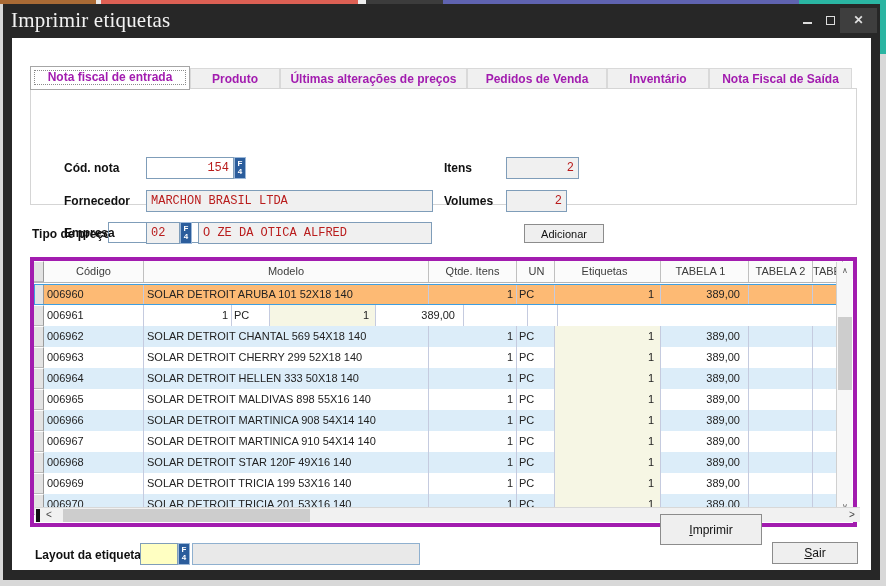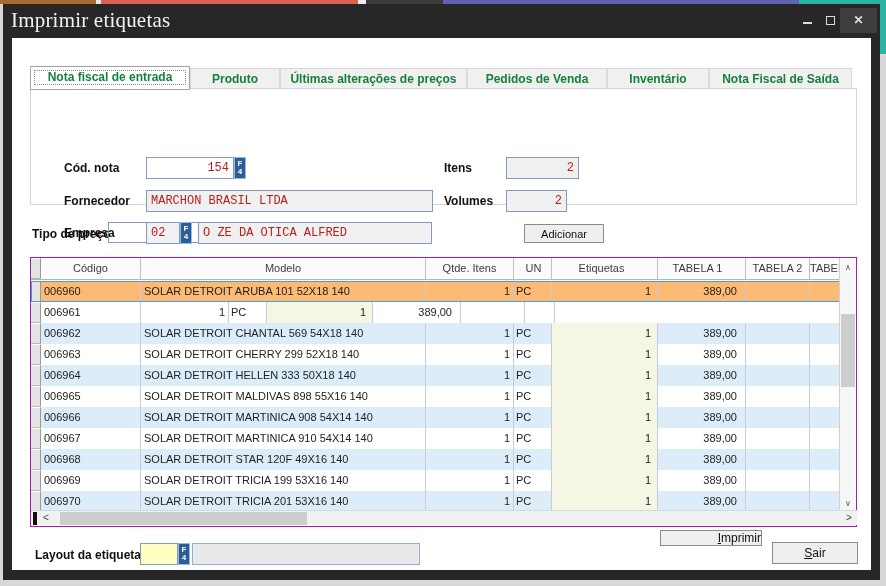--- a/index.html
+++ b/index.html
@@ -28,42 +28,42 @@
   .glyph-min{position:absolute;left:3px;top:14px;width:9px;height:2px;background:#dcdcdc;}
   .glyph-max{position:absolute;left:3px;top:8px;width:9px;height:9px;border:1px solid #dcdcdc;}
   .glyph-close{font-size:12px;line-height:25px;font-weight:bold;}
 
   
   .client { position:absolute; left:9px; top:34px; width:859px; height:532px; background:#ffffff; }
 
   
   .tabbar { position:absolute; left:18px; top:28px; height:23px; display:flex; }
   .tab { background:#f0f0f0; border:1px solid #d9d9d9; border-bottom:none; margin-top:2px; height:21px;
-         font-size:12px; font-weight:bold; color:#15803d; text-align:center; line-height:20px;
+         font-size:12px; font-weight:bold; color:#a21caf; text-align:center; line-height:20px;
          overflow:hidden; white-space:nowrap; position:relative; }
   .tab.active { background:#ffffff; border:1px solid #a6a6a6; margin-top:0; height:24px; z-index:3; line-height:21px; }
   .tab.active .dots { position:absolute; left:3px; top:3px; right:3px; bottom:4px; border:1px dotted #8a8a8a; }
   .tabpanel { position:absolute; left:18px; top:50px; width:827px; height:117px; background:#fff; border:1px solid #d5d5d5; z-index:1; }
 
   .lbl { position:absolute; font-size:12px; font-weight:bold; color:#111; white-space:nowrap; }
   .field { position:absolute; height:22px; border:1px solid #7f9db9; background:#f0f0f0;
            font-family:"Liberation Mono", monospace; font-size:12px; color:#b91c1c; line-height:20px;
            padding:0 4px; overflow:hidden; white-space:nowrap; }
   .field.white { background:#ffffff; }
   .field.num { text-align:right; }
   input.field { outline:none; }
   .f4btn { position:absolute; width:12px; height:22px; background:#2b5d9c; border:1px solid #9cb8d8;
            color:#fff; font-family:"Liberation Sans",sans-serif; font-size:8px; font-weight:bold;
            display:flex; flex-direction:column; align-items:center; justify-content:center; line-height:8px; cursor:pointer; }
   .pushbtn { position:absolute; background:#efefef; border:1px solid #8c8c8c; font-size:12px; color:#111;
              text-align:center; cursor:pointer; font-family:"Liberation Sans",sans-serif; }
   .pushbtn u { text-decoration:underline; }
 
   
-  .grid { position:absolute; left:18px; top:219px; width:827px; height:270px; border:1px solid #a21caf; background:#fff; font-size:11px; color:#222;padding-left:24px; }
+  .grid { position:absolute; left:18px; top:219px; width:827px; height:270px; border:4px solid #a21caf; background:#fff; font-size:11px; color:#222;padding-left:24px; }
   .grid-header { position:absolute; left:0; top:0; height:22px; display:flex; background:#fbfbfb; border-bottom:1px solid #b5b5b5; }
   .hcell { height:21px; line-height:21px; text-align:center; color:#3c3c3c; border-right:1px solid #c0c0c0;
            overflow:hidden; white-space:nowrap; }
   .grid-rows { position:absolute; left:0; top:23px; }
   .grid-row { display:flex; height:21px; background:#ffffff; }
   .grid-row.alt { background:#dcedf9; }
   .grid-row.selected { background:#fdba74; outline:1px solid #3f9fe0; outline-offset:-1px; }
   .cell { height:21px; line-height:20px; border-right:1px solid #c5cbdf; overflow:hidden; white-space:nowrap; padding:0 3px; }
   .right { text-align:right; }
   .cream { background:#f6f6e4; }
@@ -300,17 +300,17 @@
     </div>
 
     <div class="lbl" style="left:23px;top:510px;">Layout da etiqueta</div>
     <input class="field" style="left: 128px; top: 505px; width: 38px; background: rgb(255, 255, 194);" value="">
     <div class="f4btn" style="left:166px;top:505px;">
       <span>F</span>
       <span>4</span>
     </div>
     <div class="field" style="left:180px;top:505px;width:228px;background:#e9e9e9;border-color:#8fb0cf;"></div>
 
-    <button class="pushbtn" style="left:648px;top:492px;width:102px;height:16px;text-align:right;"><u>I</u>mprimir</button>
+    <button class="pushbtn" style="left:648px;top:476px;width:102px;height:31px;"><u>I</u>mprimir</button>
     <button class="pushbtn" style="left:760px;top:504px;width:86px;height:22px;"><u>S</u>air</button>
 
   </div>
 </div>
 
 </body></html>

